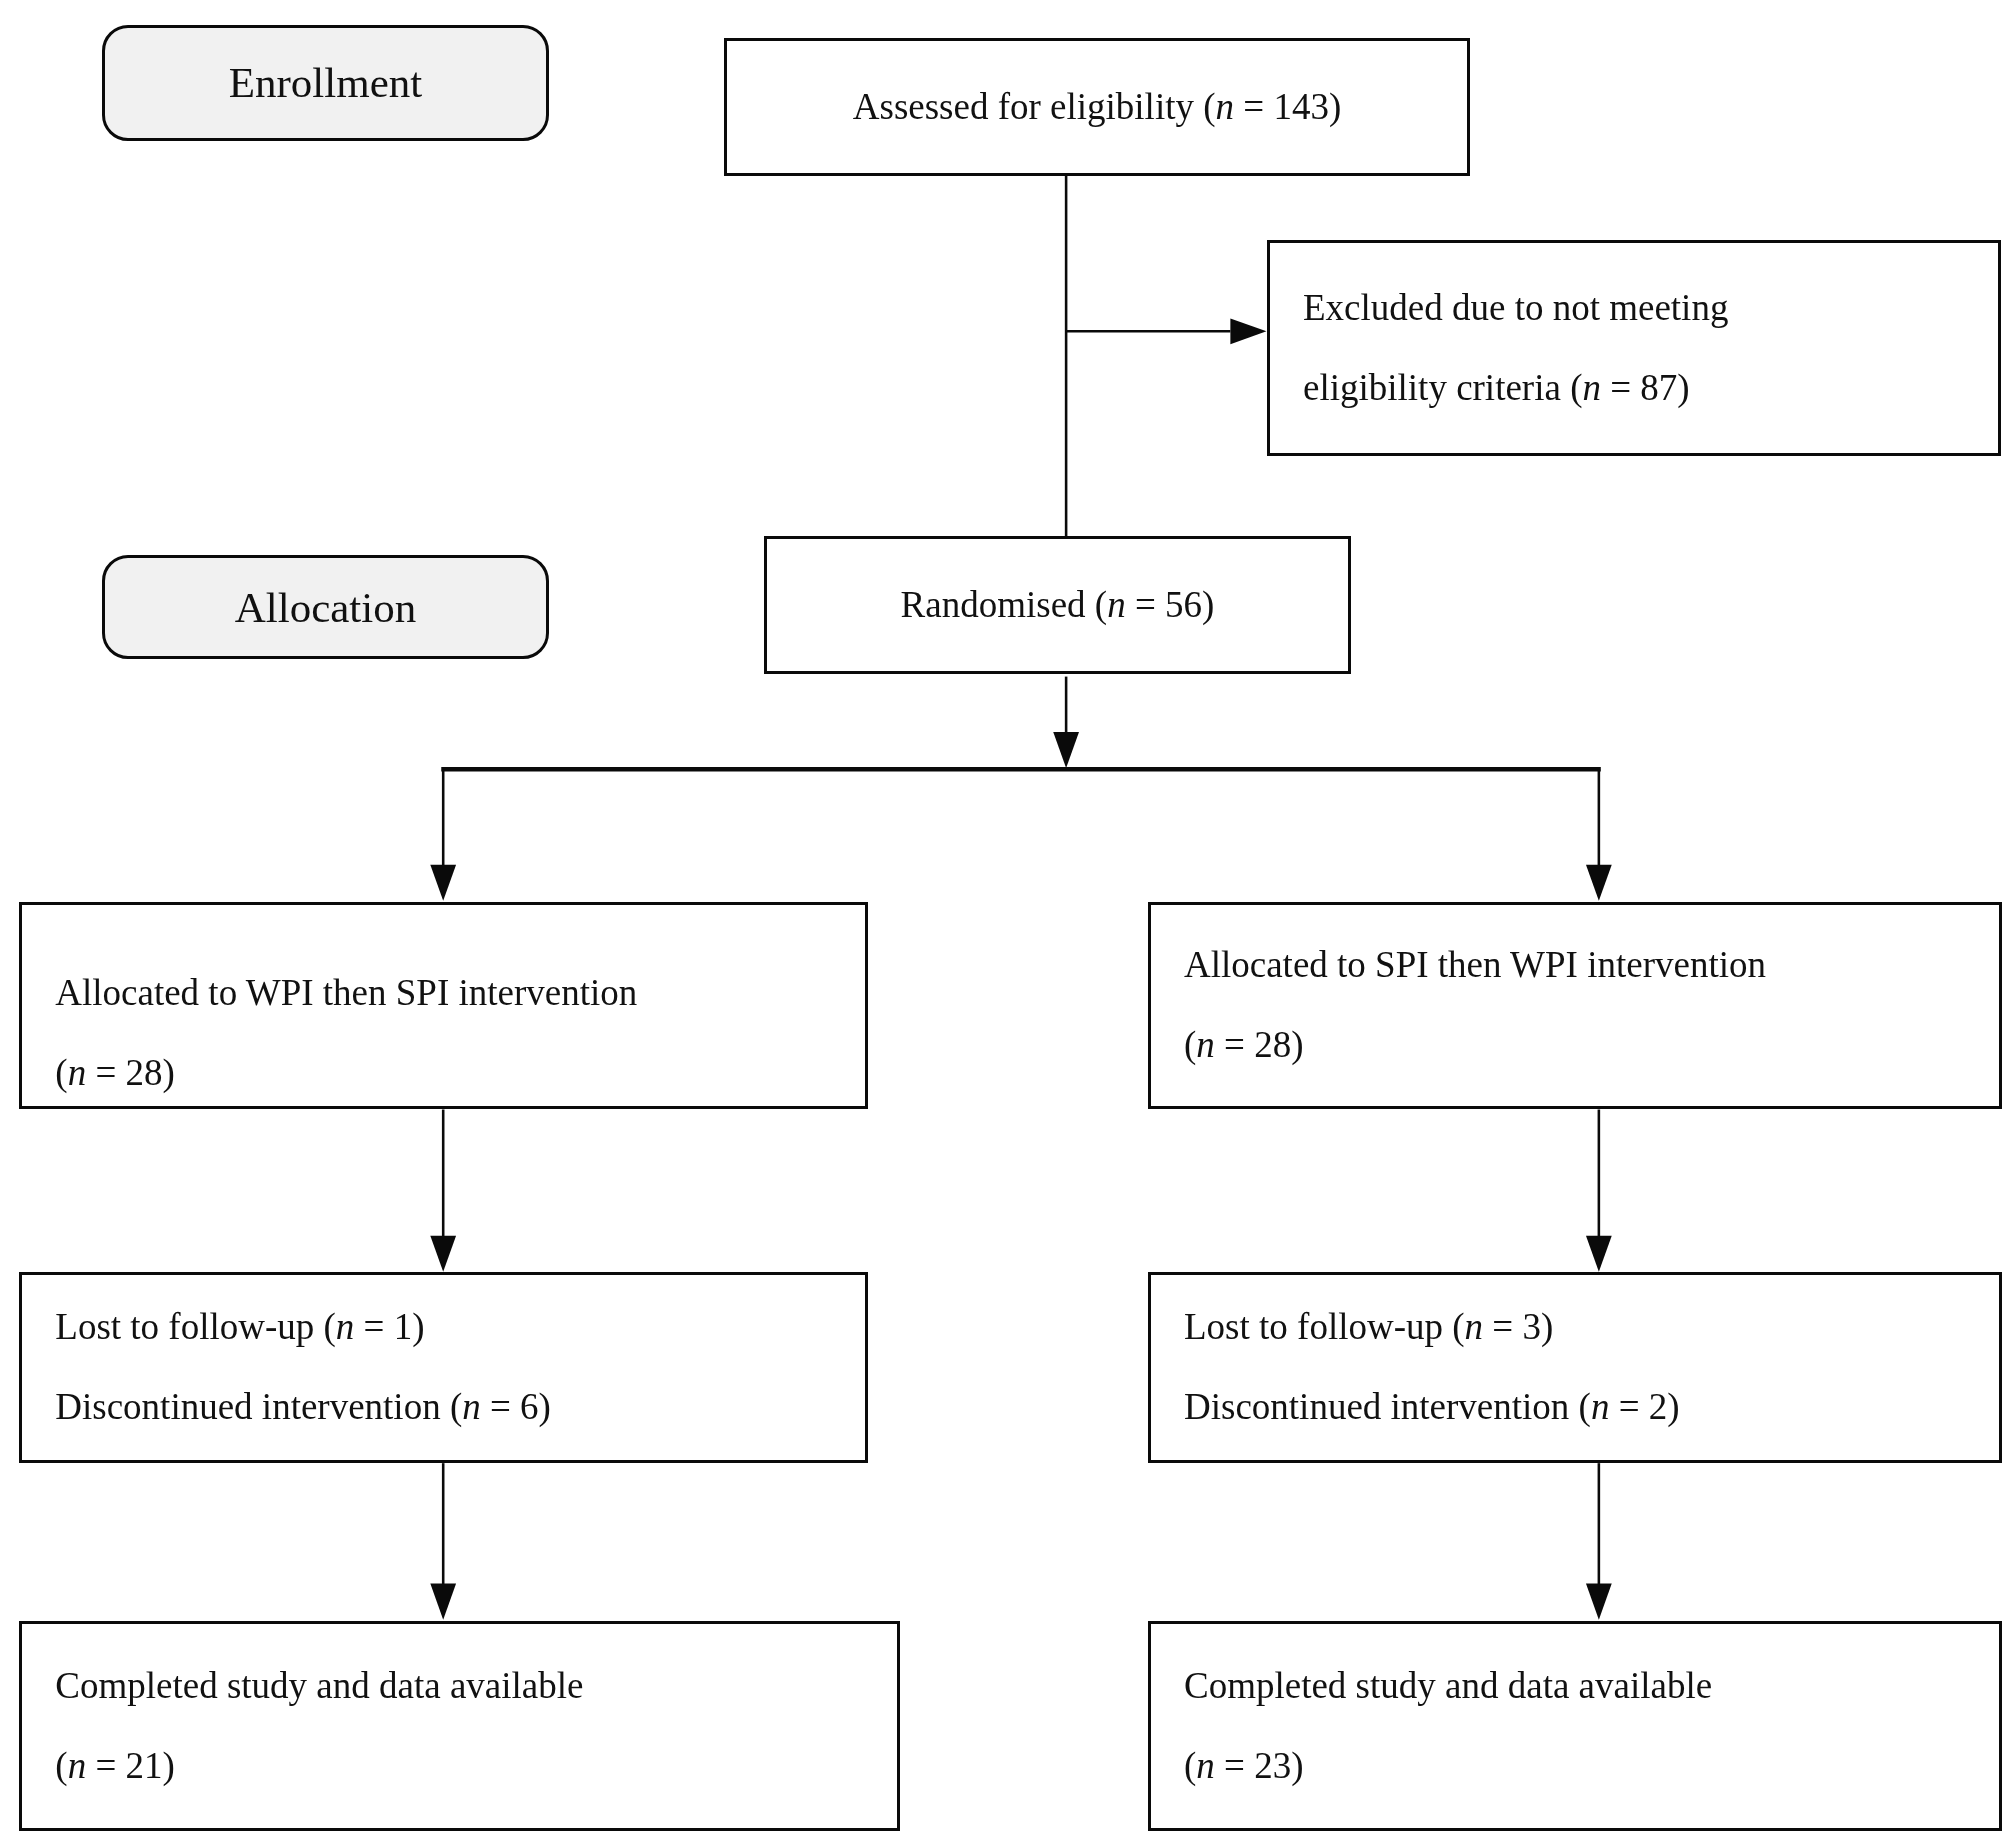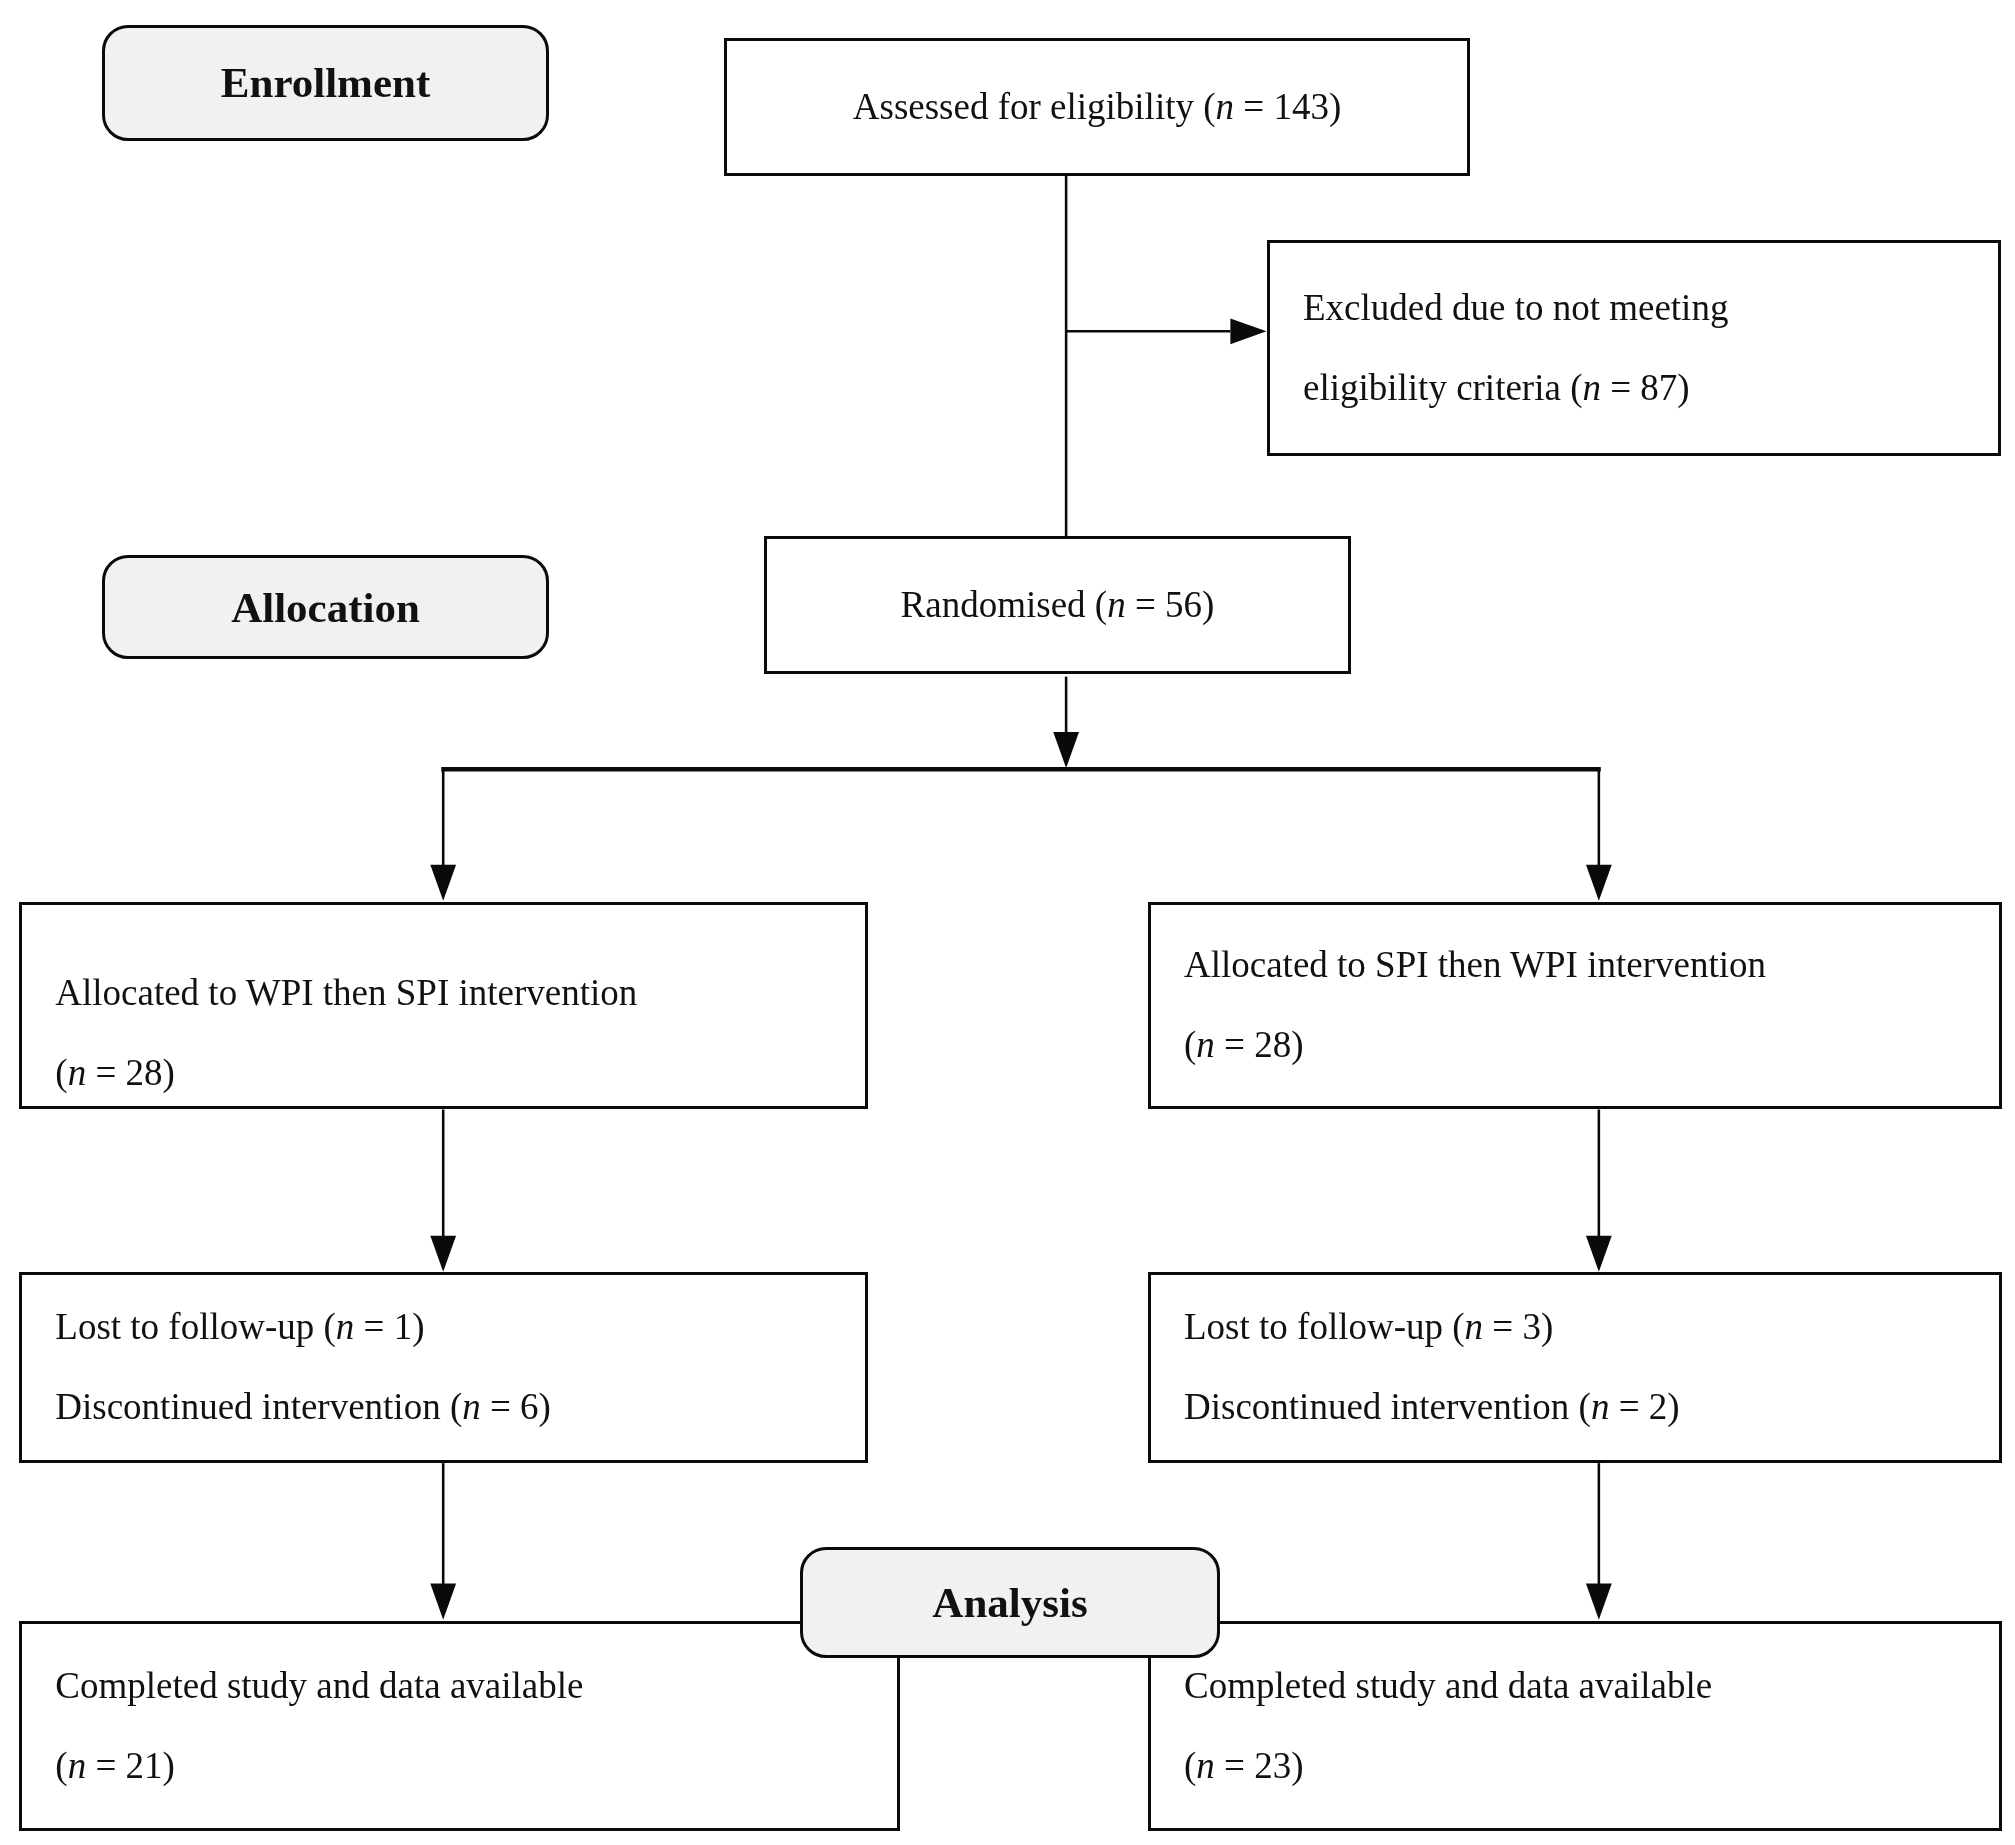--- a/index.html
+++ b/index.html
@@ -46,21 +46,21 @@
     position:absolute;
     box-sizing:border-box;
     background:var(--badge-fill);
     border:3.9px solid var(--border);
     border-radius:26px;
     z-index:3;
     display:flex;
     align-items:center;
     justify-content:center;
     font-size:43px;
-    font-weight:bold;
+    font-weight:normal;
   }
 </style>
 </head>
 <body>
 
 <div class="canvas">
 
   <svg class="connectors" width="2015" height="1846" viewBox="0 0 3128 2865">
 
     <line x1="1655" y1="236" x2="1655" y2="832" stroke-width="4"></line>
@@ -90,23 +90,20 @@
   </svg>
 
   <div class="badge" style="left:102px;top:24.5px;width:447px;height:116px;">
     <span>Enrollment</span>
   </div>
 
   <div class="badge" style="left:102px;top:555px;width:447px;height:104px;">
     <span>Allocation</span>
   </div>
 
-  <div class="badge" style="left:800px;top:1547px;width:420px;height:111px;z-index:4;">
-    <span>Analysis</span>
-  </div>
 
   <div class="box center" style="left:724px;top:14px;width:746px;height:138px;margin-top:24px;">
     <div class="tline">Assessed for eligibility (<i>n</i> = 143)</div>
   </div>
 
   <div class="box" style="left:1267px;top:240px;width:734px;height:216px;">
     <div class="tline">Excluded due to not meeting</div>
     <div class="tline">eligibility criteria (<i>n</i> = 87)</div>
   </div>
 

